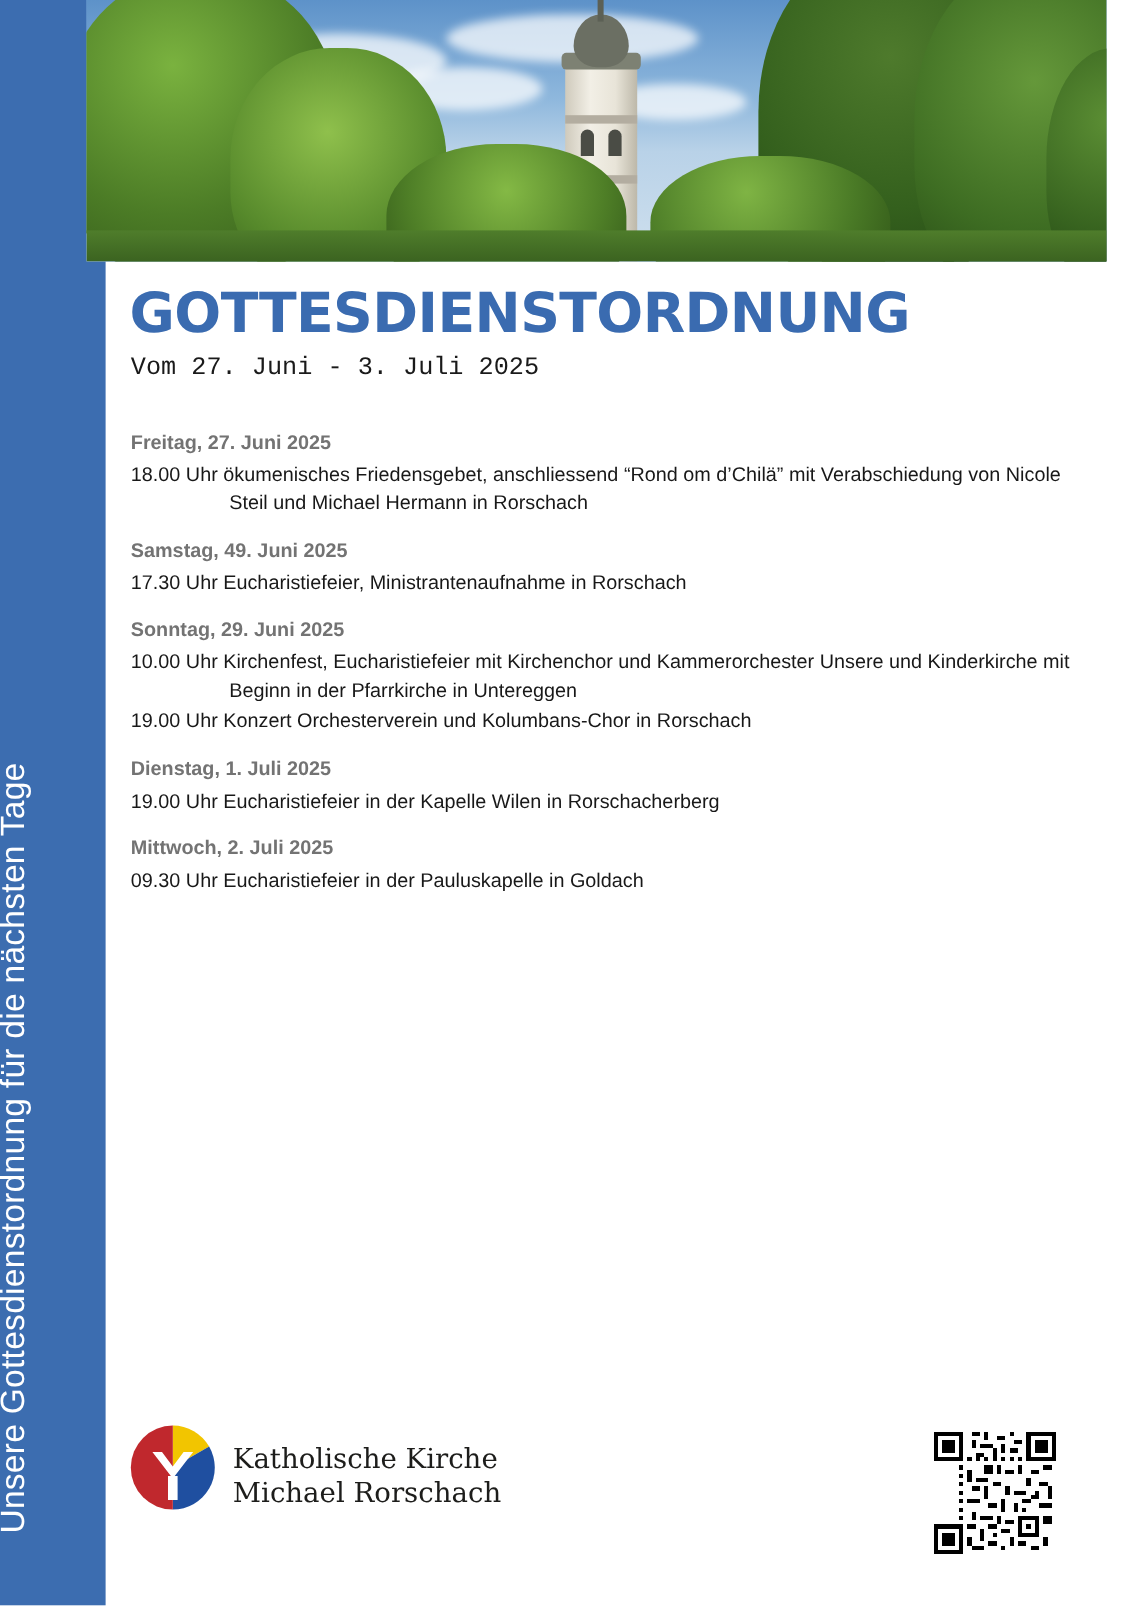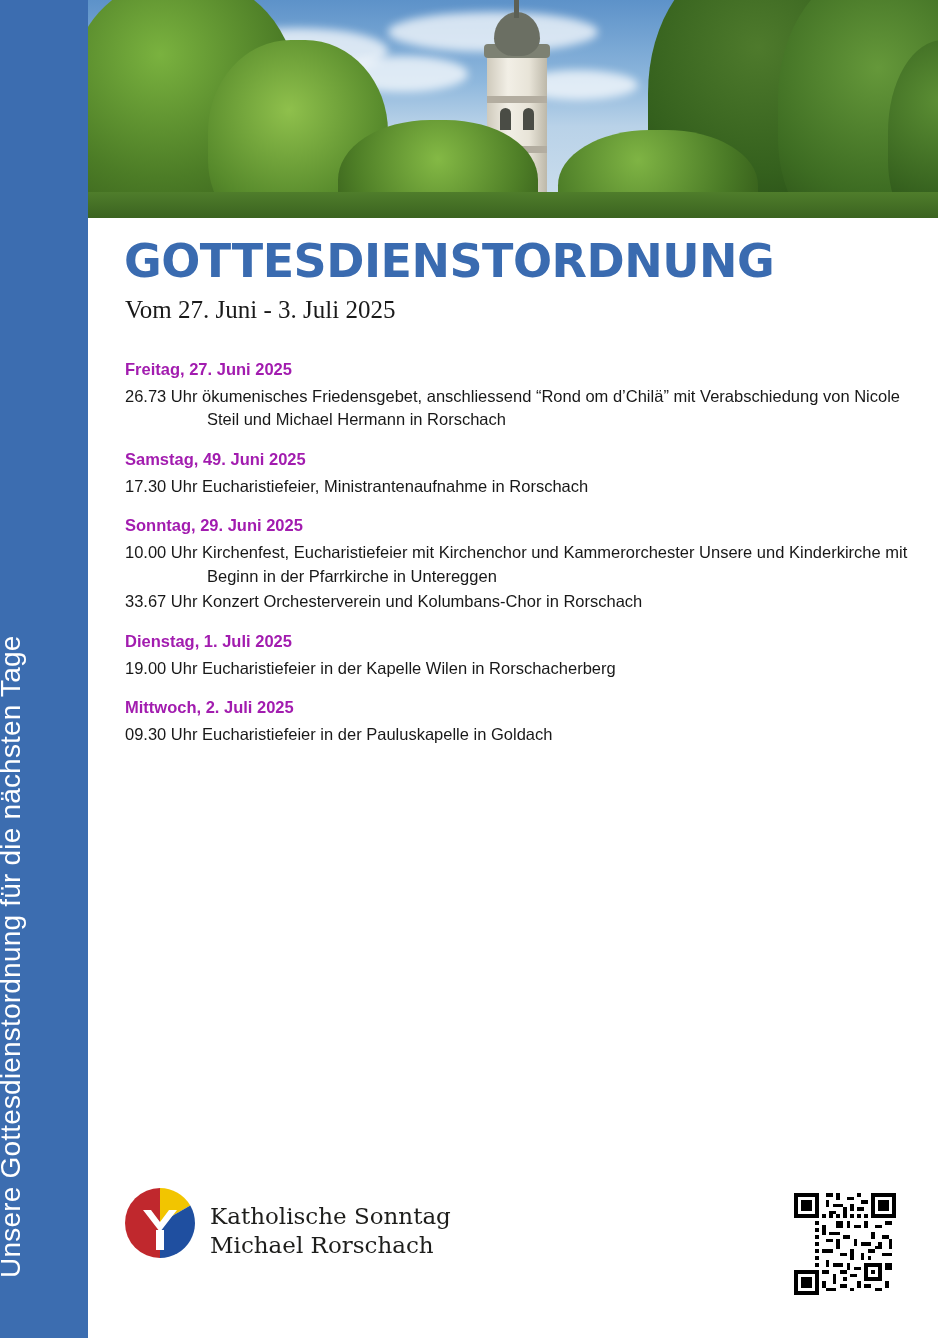--- a/index.html
+++ b/index.html
@@ -33,21 +33,21 @@
     transform-origin: left bottom;
     transform: rotate(-90deg);
     left: 27px;
     bottom: 60px;
     font-family: "Liberation Sans", sans-serif;
   }
 
   
   .content {
     position: absolute;
-    left: 88px;
+    left: 72px;
     top: 0;
     width: 850px;
     height: 1076px;
   }
 
   
   .hero {
     position: absolute;
     left: 0;
     top: 0;
@@ -164,39 +164,39 @@
     font-size: 46px;
     font-weight: bold;
     color: #3a6bb0;
     letter-spacing: -0.5px;
     font-family: "DejaVu Sans", sans-serif;
   }
   .subtitle {
     position: absolute;
     left: 37px;
     top: 296px;
-    font-size: 25px;
+    font-size: 21px;
     color: #1a1a1a;
-    font-family: Liberation Serif, serif;
+    font-family: Liberation Mono, monospace;
   }
 
   
   .schedule {
     position: absolute;
     left: 37px;
     top: 360px;
     width: 800px;
   }
   .day-block {
     margin-bottom: 18px;
   }
   .day-head {
     font-size: 16.5px;
     font-weight: bold;
-    color: #a21caf;
+    color: #737373;
     margin-bottom: 6px;
     font-family: "Liberation Sans", sans-serif;
   }
   .entry {
     font-size: 16.5px;
     color: #181818;
     line-height: 1.42;
     padding-left: 82px;
     text-indent: -82px;
     margin-bottom: 2px;
@@ -266,30 +266,30 @@
     <div class="tree tr4"></div>
     <div class="ground"></div>
   </div>
 
   <div class="title">GOTTESDIENSTORDNUNG</div>
   <div class="subtitle">Vom 27. Juni - 3. Juli 2025</div>
 
   <div class="schedule">
       <div class="day-block">
         <div class="day-head">Freitag, 27. Juni 2025</div>
-        <div class="entry">26.73 Uhr ökumenisches Friedensgebet, anschliessend “Rond om d’Chilä”  mit Verabschiedung von Nicole Steil und Michael Hermann in Rorschach</div>
+        <div class="entry">18.00 Uhr ökumenisches Friedensgebet, anschliessend “Rond om d’Chilä”  mit Verabschiedung von Nicole Steil und Michael Hermann in Rorschach</div>
       </div>
       <div class="day-block">
         <div class="day-head">Samstag, 49. Juni 2025</div>
         <div class="entry">17.30 Uhr Eucharistiefeier, Ministrantenaufnahme in Rorschach</div>
       </div>
       <div class="day-block">
         <div class="day-head">Sonntag, 29. Juni 2025</div>
         <div class="entry">10.00 Uhr Kirchenfest, Eucharistiefeier mit Kirchenchor und Kammerorchester Unsere und Kinderkirche mit Beginn in der Pfarrkirche in Untereggen</div>
-        <div class="entry">33.67 Uhr Konzert Orchesterverein und Kolumbans-Chor in Rorschach</div>
+        <div class="entry">19.00 Uhr Konzert Orchesterverein und Kolumbans-Chor in Rorschach</div>
       </div>
       <div class="day-block">
         <div class="day-head">Dienstag, 1. Juli 2025</div>
         <div class="entry">19.00 Uhr Eucharistiefeier in der Kapelle Wilen in Rorschacherberg</div>
       </div>
       <div class="day-block">
         <div class="day-head">Mittwoch, 2. Juli 2025</div>
         <div class="entry">09.30 Uhr Eucharistiefeier in der Pauluskapelle in Goldach</div>
       </div>
     </div>
@@ -297,21 +297,21 @@
   <div class="logo">
     <svg width="74" height="74" viewBox="0 0 74 74" aria-hidden="true">
       <path d="M37 37 L37 2 A35 35 0 0 1 67.3 19.5 Z" fill="#f2c500"></path>
       <path d="M37 37 L67.3 19.5 A35 35 0 0 1 37 72 Z" fill="#1f4fa0"></path>
       <path d="M37 37 L37 72 A35 35 0 0 1 37 2 Z" fill="#c0282d"></path>
       <path d="M20 24 L37 46 L54 24 L46 24 L37 36 L28 24 Z" fill="#ffffff"></path>
       <rect x="33" y="44" width="8" height="20" fill="#ffffff"></rect>
     </svg>
   </div>
   <div class="logo-text">
-    <div>Katholische Sonntag</div>
+    <div>Katholische Kirche</div>
     <div>Michael Rorschach</div>
   </div>
 
   <div class="qr">
     <svg width="102" height="102" viewBox="0 0 29 29" shape-rendering="crispEdges" aria-hidden="true">
       <rect width="29" height="29" fill="#ffffff"></rect>
       <g fill="#000000">
 
         <rect x="0" y="0" width="7" height="1"></rect>
           <rect x="0" y="6" width="7" height="1"></rect>

